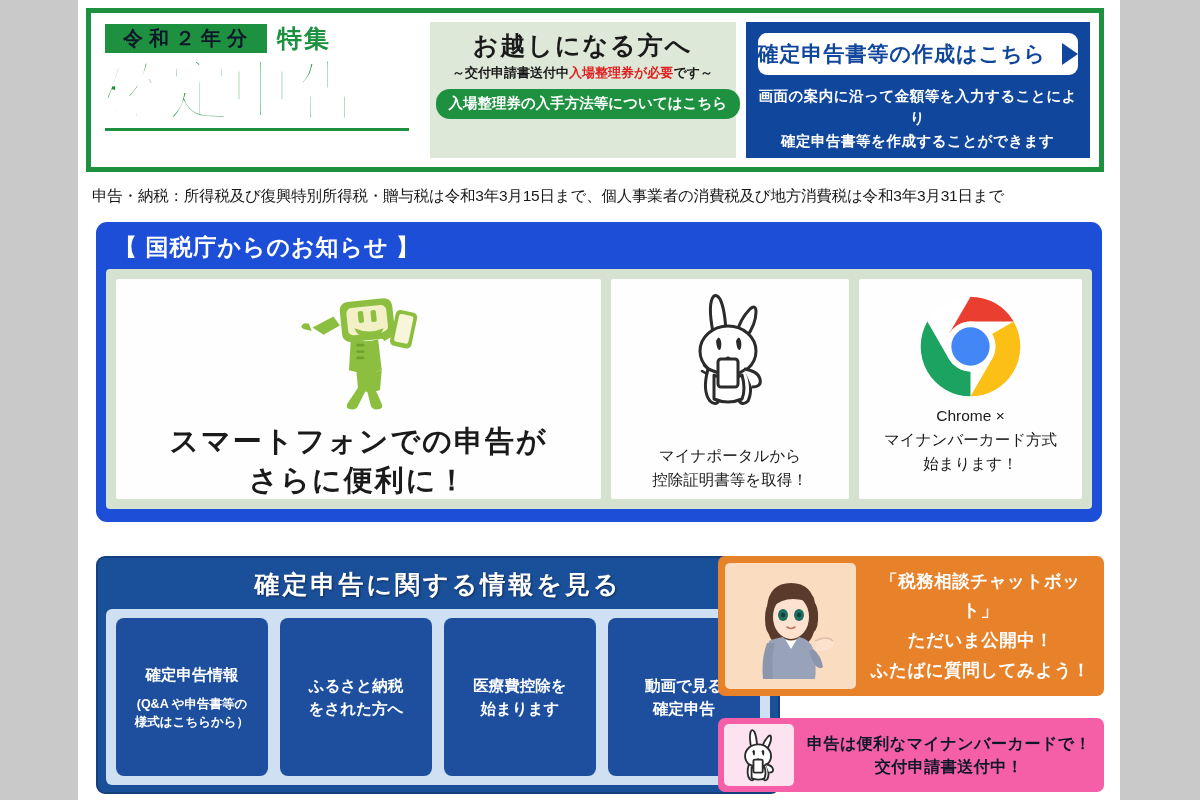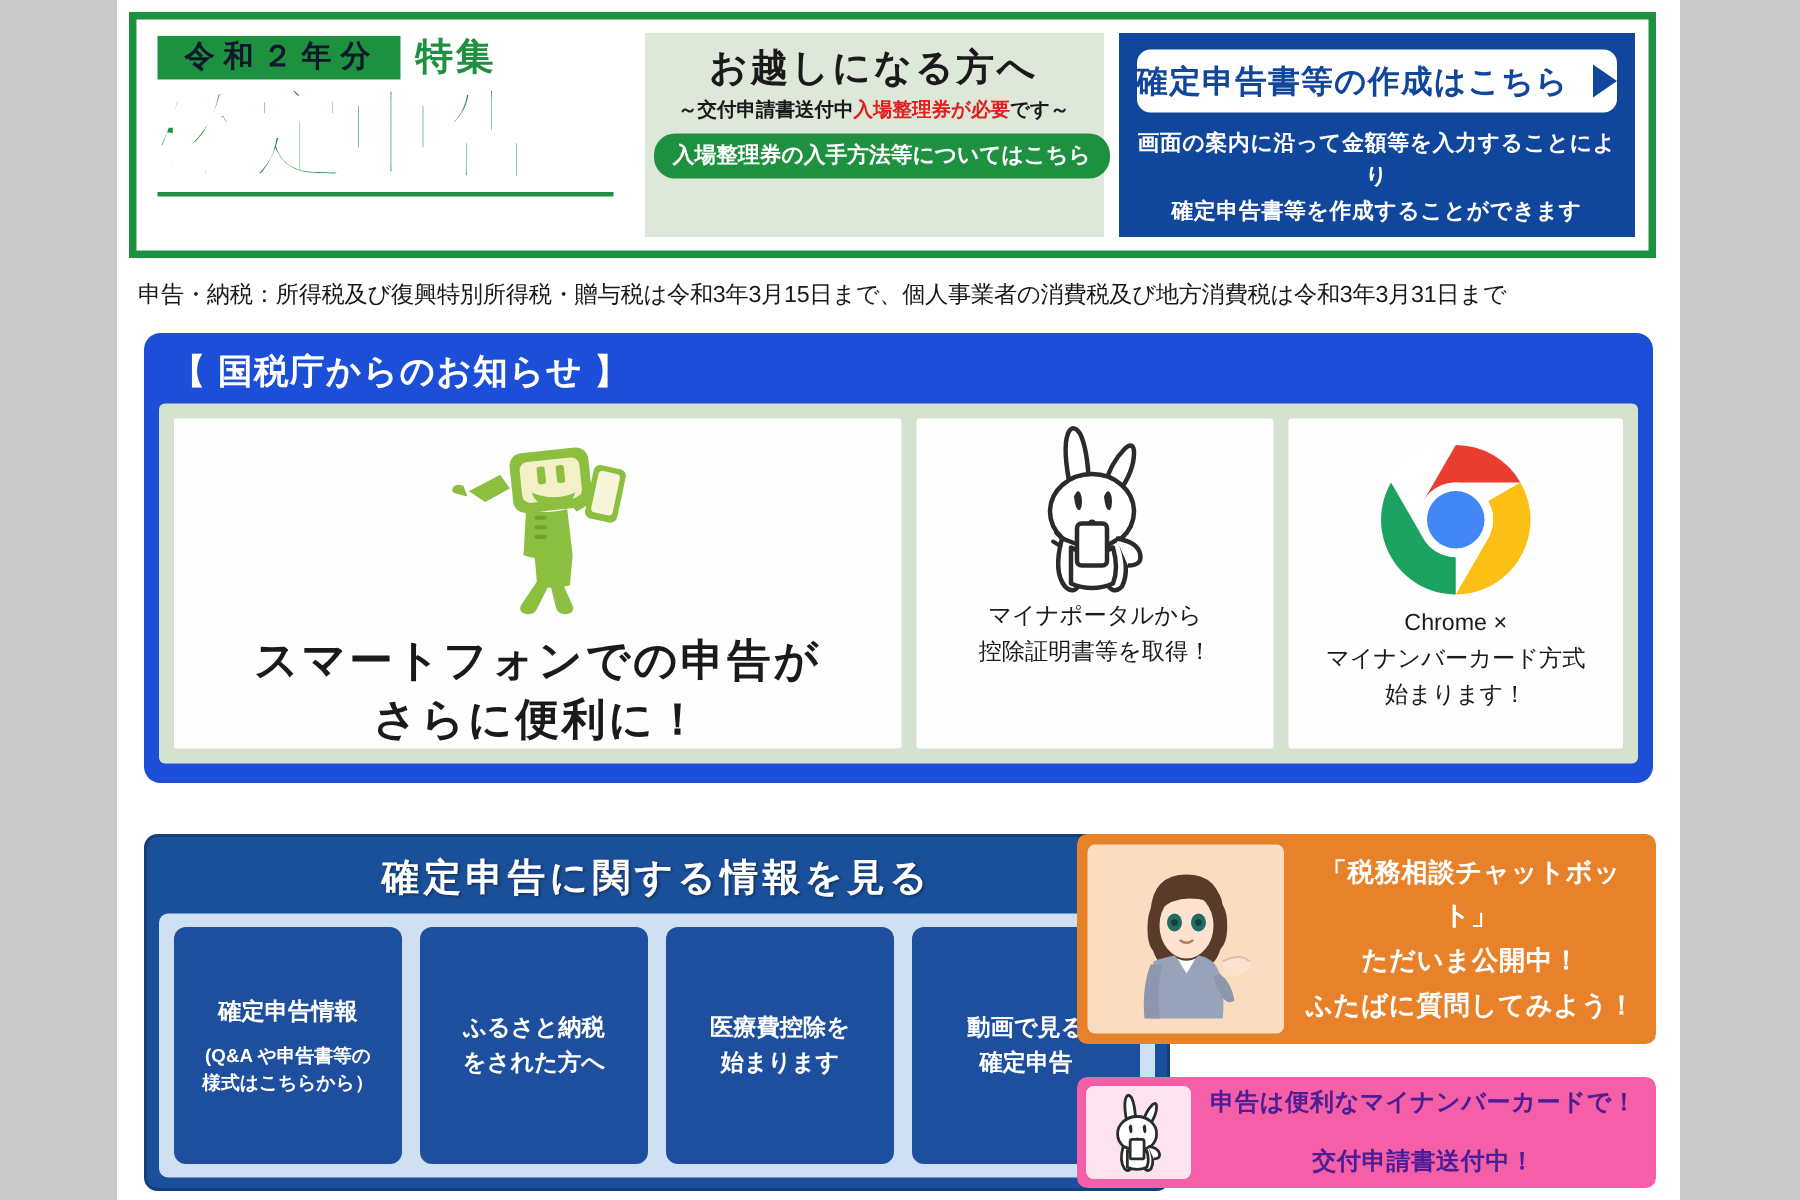--- a/index.html
+++ b/index.html
@@ -93,21 +93,21 @@
     color:#ffffff;font-size:23px;font-weight:bold;letter-spacing:1px;
     padding:2px 0 6px 8px;
   }
   .notice-body{
     background:#d5e2cf;border-radius:4px;height:240px;box-sizing:border-box;
     padding:10px 10px;display:flex;gap:10px;align-items:stretch;
   }
   .card{background:#fefefe;border-radius:2px;display:flex;flex-direction:column;
         align-items:center;justify-content:flex-start;box-sizing:border-box;}
   .card-sp{flex:0 0 485px;padding-top:12px;}
-  .card-mn{flex:0 0 238px;}
+  .card-mn{flex:0 0 238px;padding-top:10px;gap:35px;}
   .card-cr{flex:1;padding-top:10px;}
 
   .sp-caption{
     font-size:29px;font-weight:bold;color:#1a1a1a;text-align:center;
     letter-spacing:2px;line-height:1.32;margin-top:4px;
   }
   .mn-caption,.cr-caption{
     font-size:15.5px;color:#1a1a1a;text-align:center;line-height:1.55;
   }
   .cr-caption{font-size:15.5px;}
@@ -155,22 +155,22 @@
   .pinkbanner{
     position:absolute;left:640px;top:718px;width:386px;height:74px;
     background:#f45fa8;border-radius:7px;box-sizing:border-box;
     padding:6px;display:flex;gap:6px;align-items:stretch;
   }
   .pink-ill{
     flex:0 0 70px;background:#fde3ef;border-radius:5px;
     display:flex;align-items:center;justify-content:center;
   }
   .pink-text{
-    flex:1;color:#4c1d95;font-size:16px;font-weight:bold;text-align:center;
-    display:flex;flex-direction:column;align-items:center;justify-content:space-between;
+    flex:1;color:#0f172a;font-size:16px;font-weight:bold;text-align:center;
+    display:flex;flex-direction:column;align-items:center;justify-content:center;
     line-height:1.45;letter-spacing:0.5px;
   }
 </style>
 </head>
 <body>
 
 <div id="page">
 
   <div class="hero">
 

